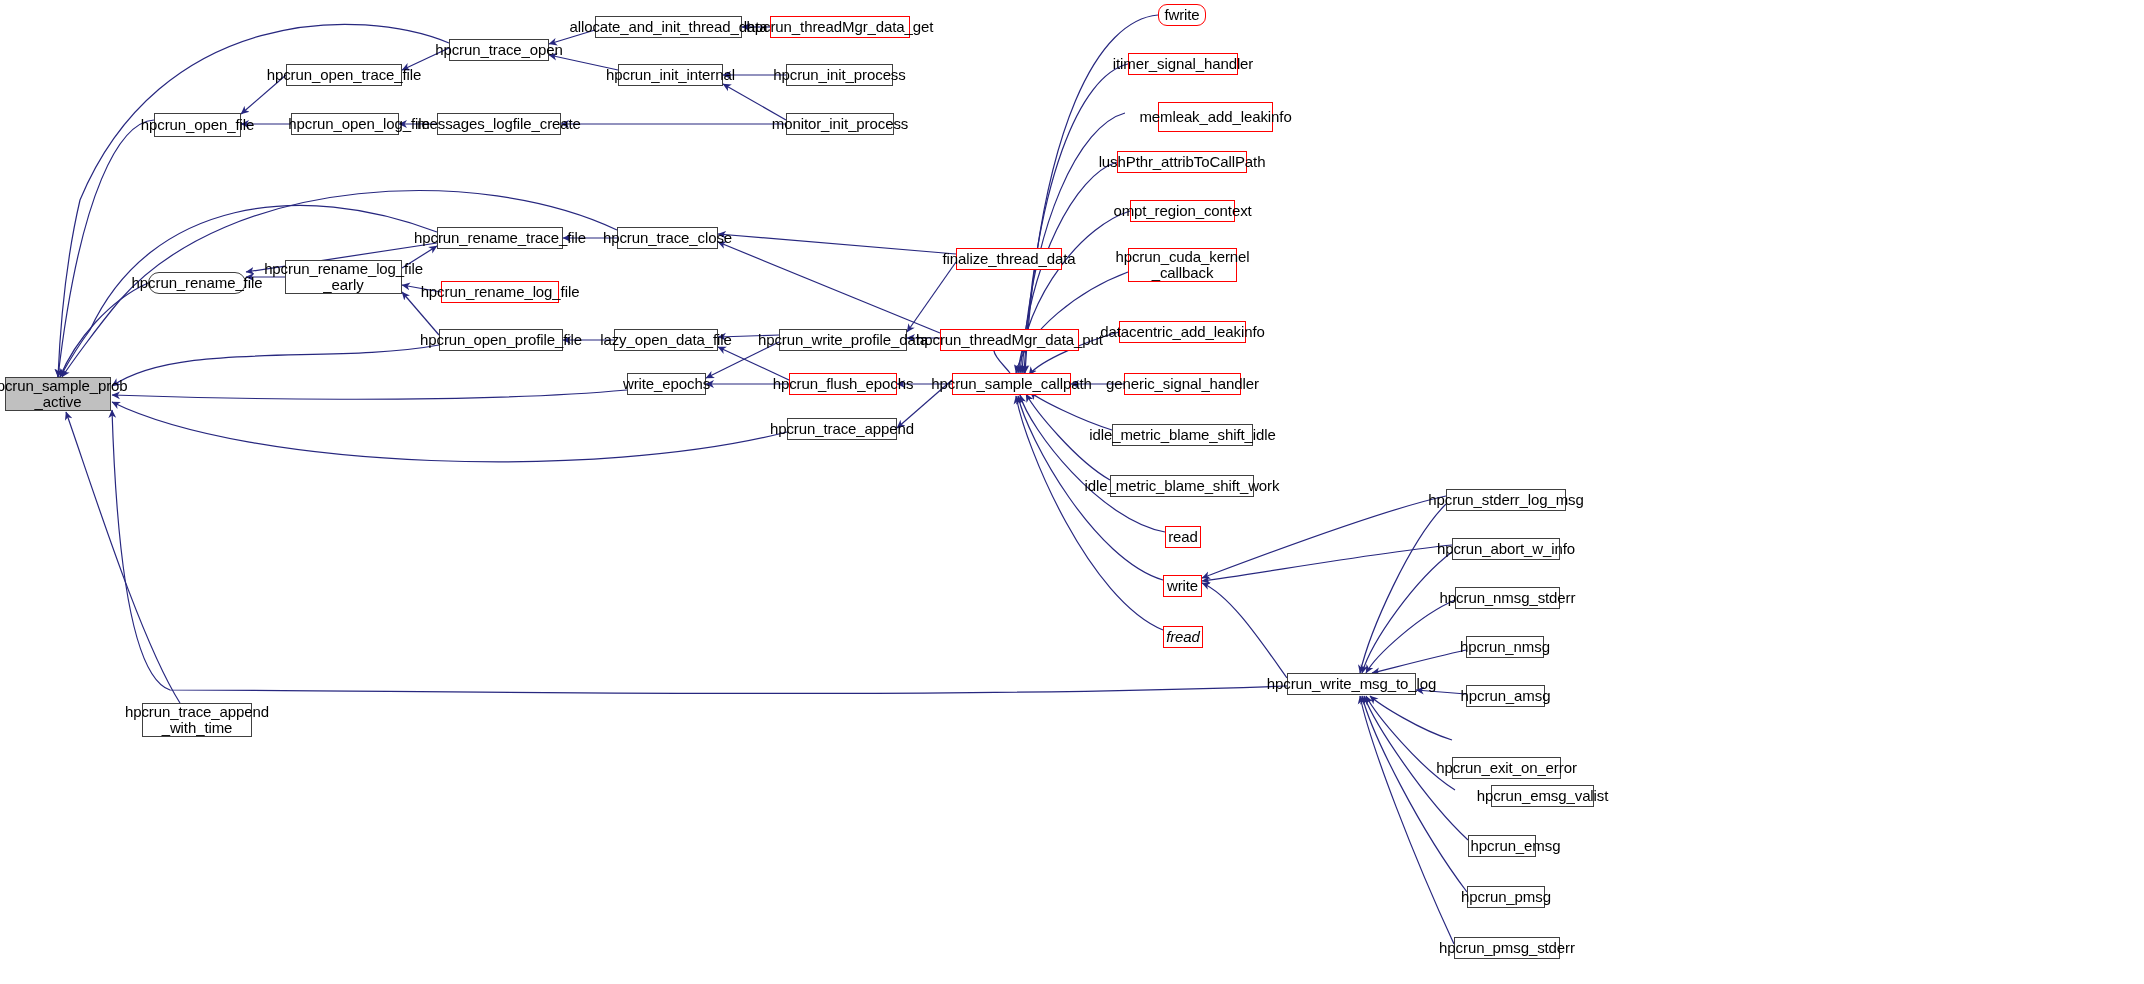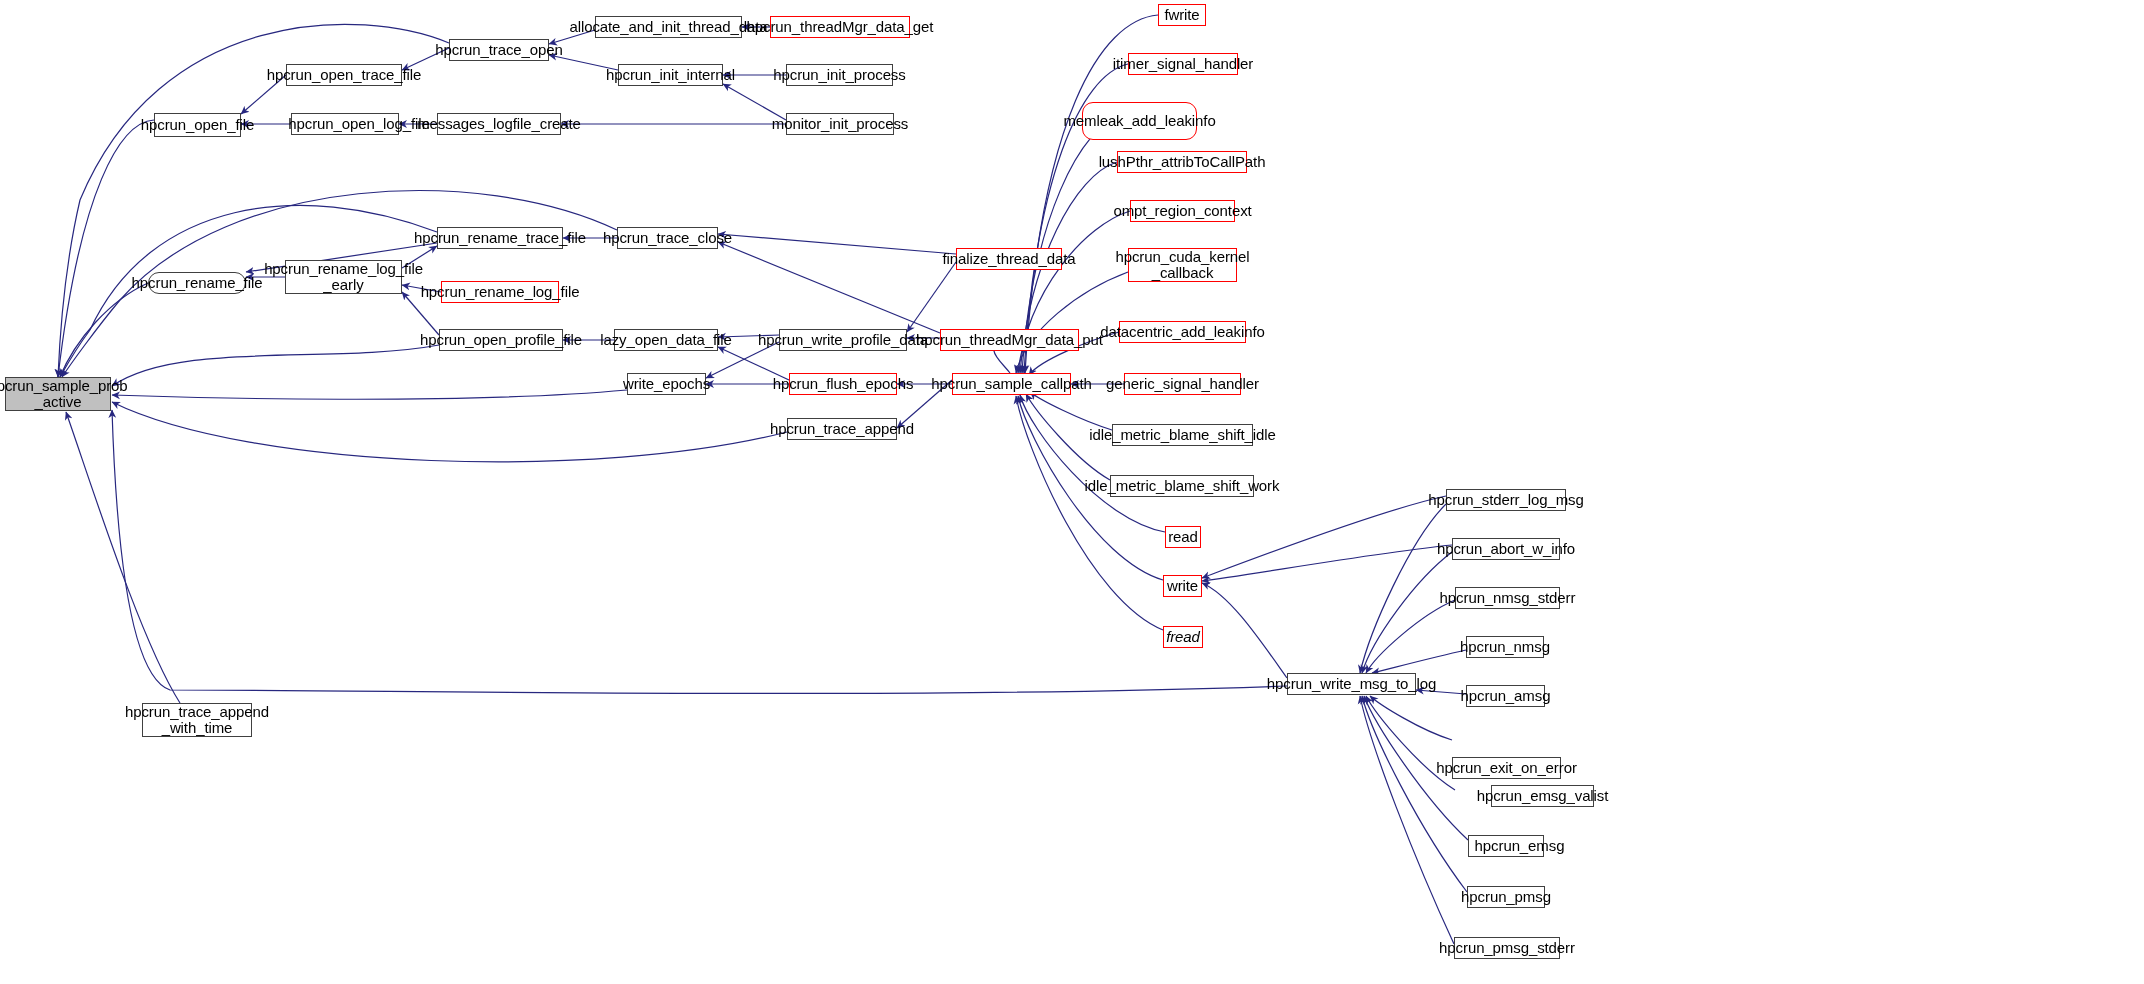--- a/index.html
+++ b/index.html
@@ -132,39 +132,39 @@
       <div class="node" style="left: 618px; top: 64px; width: 105px; height: 22px;">hpcrun_init_internal</div>
       <div class="node" style="left: 786px; top: 64px; width: 107px; height: 22px;">hpcrun_init_process</div>
       <div class="node" style="left: 786px; top: 113px; width: 108px; height: 22px;">monitor_init_process</div>
       <div class="node red" style="left: 770px; top: 16px; width: 140px; height: 22px;">hpcrun_threadMgr_data_get</div>
       <div class="node" style="left: 779px; top: 329px; width: 128px; height: 22px;">hpcrun_write_profile_data</div>
       <div class="node red" style="left: 789px; top: 373px; width: 108px; height: 22px;">hpcrun_flush_epochs</div>
       <div class="node" style="left: 787px; top: 418px; width: 110px; height: 22px;">hpcrun_trace_append</div>
       <div class="node red" style="left: 956px; top: 248px; width: 106px; height: 22px;">finalize_thread_data</div>
       <div class="node red" style="left: 940px; top: 329px; width: 139px; height: 22px;">hpcrun_threadMgr_data_put</div>
       <div class="node red" style="left: 952px; top: 373px; width: 119px; height: 22px;">hpcrun_sample_callpath</div>
-      <div class="node red" style="left: 1158px; top: 4px; width: 48px; height: 22px;">fwrite</div>
+      <div class="node red" style="left: 1158px; top: 4px; width: 48px; height: 22px; border-radius: 9px;">fwrite</div>
       <div class="node red" style="left: 1128px; top: 53px; width: 110px; height: 22px;">itimer_signal_handler</div>
-      <div class="node red" style="left: 1082px; top: 102px; width: 115px; height: 38px; border-radius: 11px;">memleak_add_leakinfo</div>
+      <div class="node red" style="left: 1158px; top: 102px; width: 115px; height: 30px;">memleak_add_leakinfo</div>
       <div class="node red" style="left: 1117px; top: 151px; width: 130px; height: 22px;">lushPthr_attribToCallPath</div>
       <div class="node red" style="left: 1130px; top: 200px; width: 105px; height: 22px;">ompt_region_context</div>
       <div class="node red" style="left: 1128px; top: 248px; width: 109px; height: 34px;">hpcrun_cuda_kernel
 _callback</div>
       <div class="node red" style="left: 1119px; top: 321px; width: 127px; height: 22px;">datacentric_add_leakinfo</div>
       <div class="node red" style="left: 1124px; top: 373px; width: 117px; height: 22px;">generic_signal_handler</div>
       <div class="node" style="left: 1112px; top: 424px; width: 141px; height: 22px;">idle_metric_blame_shift_idle</div>
       <div class="node" style="left: 1110px; top: 475px; width: 144px; height: 22px;">idle_metric_blame_shift_work</div>
       <div class="node red" style="left: 1165px; top: 526px; width: 36px; height: 22px;">read</div>
       <div class="node red" style="left: 1163px; top: 575px; width: 39px; height: 22px;">write</div>
       <div class="node red" style="left: 1163px; top: 626px; width: 40px; height: 22px; font-style: italic;">fread</div>
       <div class="node" style="left: 1287px; top: 673px; width: 129px; height: 22px;">hpcrun_write_msg_to_log</div>
       <div class="node" style="left: 1446px; top: 489px; width: 120px; height: 22px;">hpcrun_stderr_log_msg</div>
       <div class="node" style="left: 1452px; top: 538px; width: 108px; height: 22px;">hpcrun_abort_w_info</div>
       <div class="node" style="left: 1455px; top: 587px; width: 105px; height: 22px;">hpcrun_nmsg_stderr</div>
       <div class="node" style="left: 1466px; top: 636px; width: 78px; height: 22px;">hpcrun_nmsg</div>
       <div class="node" style="left: 1466px; top: 685px; width: 79px; height: 22px;">hpcrun_amsg</div>
       <div class="node" style="left: 1452px; top: 757px; width: 109px; height: 22px;">hpcrun_exit_on_error</div>
       <div class="node" style="left: 1455px; top: 785px; width: 103px; height: 22px; margin-left: 36px;">hpcrun_emsg_valist</div>
-      <div class="node" style="left: 1468px; top: 835px; width: 76px; height: 22px; padding-left: 27px;">hpcrun_emsg</div>
+      <div class="node" style="left: 1468px; top: 835px; width: 68px; height: 22px; padding-left: 27px;">hpcrun_emsg</div>
       <div class="node" style="left: 1467px; top: 886px; width: 78px; height: 22px;">hpcrun_pmsg</div>
       <div class="node" style="left: 1454px; top: 937px; width: 106px; height: 22px;">hpcrun_pmsg_stderr</div>
     </div>
 </div>
 
 </body></html>

